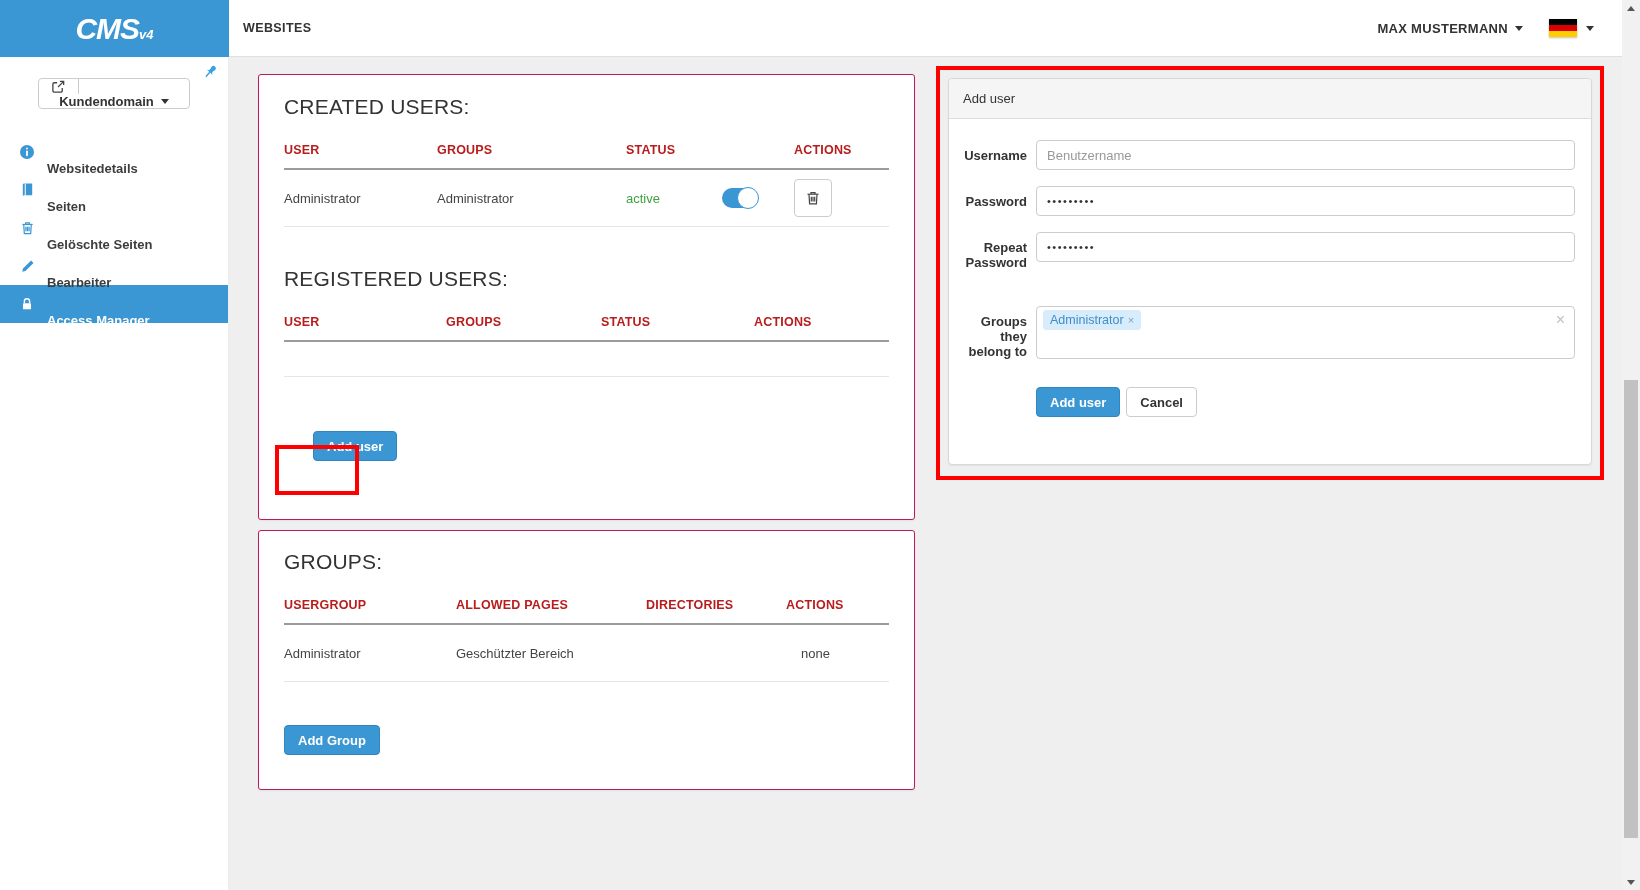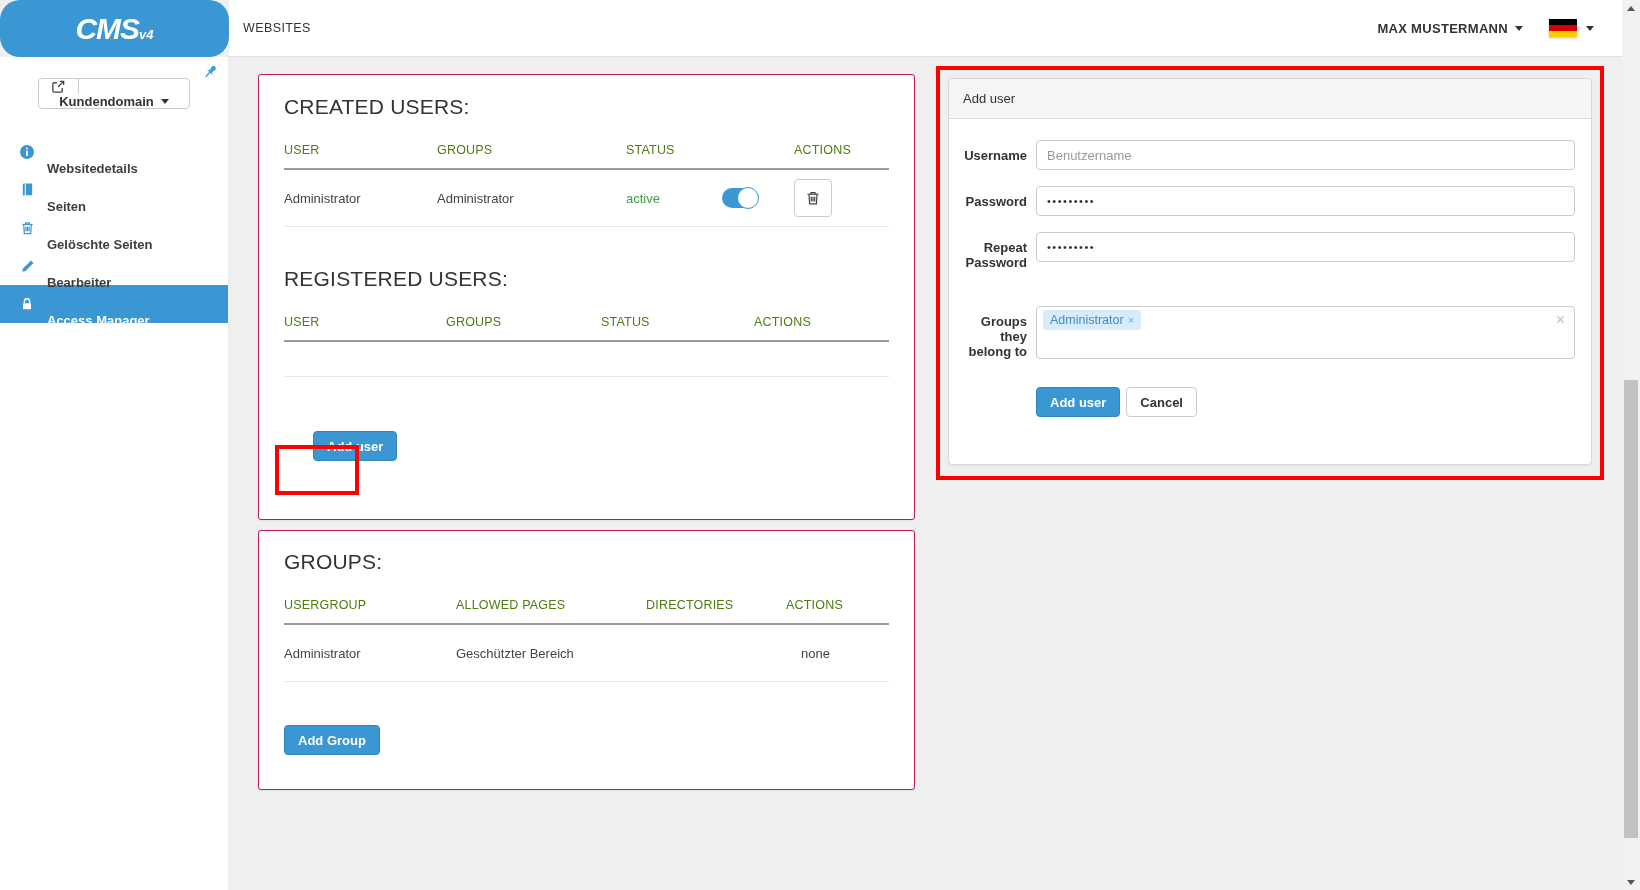--- a/index.html
+++ b/index.html
@@ -1,26 +1,26 @@
 <!DOCTYPE html>
 <html><head>
 <meta charset="utf-8">
 <style>
   * { margin:0; padding:0; box-sizing:border-box; }
   html,body { width:1640px; height:890px; overflow:hidden; }
   body { font-family:"Liberation Sans", sans-serif; background:#efefef; position:relative; color:#333; }
 
   
   .brand { position:absolute; left:0; top:0; width:229px; height:57px; background:#3b97d3;
-           display:flex; align-items:center; justify-content:center; color:#fff;border-radius:20px; }
+           display:flex; align-items:center; justify-content:center; color:#fff; }
   .brand-text { font-size:30px; font-weight:bold; font-style:italic; letter-spacing:-1px; }
   .brand-sub { font-size:13px; font-weight:bold; font-style:italic; margin-top:12px; }
   .topnav { position:absolute; left:229px; top:0; width:1393px; height:57px; background:#fff;
             border-bottom:1px solid #e0e0e0; display:flex; align-items:center; }
-  .topnav-section { font-size:12.5px; font-weight:normal; letter-spacing:.4px; margin-left:14px; color:#333; cursor:pointer; }
+  .topnav-section { font-size:12.5px; font-weight:bold; letter-spacing:.4px; margin-left:14px; color:#333; cursor:pointer; }
   .topnav-right { margin-left:auto; display:flex; align-items:center; gap:26px; margin-right:28px; }
   .user-menu { display:flex; align-items:center; gap:7px; font-size:13px; font-weight:bold; letter-spacing:.3px; cursor:pointer; }
   .lang-menu { display:flex; align-items:center; gap:9px; cursor:pointer; }
   .caret { width:0; height:0; border-left:4px solid transparent; border-right:4px solid transparent; border-top:5px solid #333; display:inline-block; }
   .flag { width:28px; height:18px; box-shadow:0 1px 2px rgba(0,0,0,.25); display:flex; flex-direction:column; }
   .flag i { flex:1; }
   .flag i:nth-child(1){ background:#000; } .flag i:nth-child(2){ background:#dd0000; } .flag i:nth-child(3){ background:#ffce00; }
 
   
   .sidebar { position:absolute; left:0; top:57px; width:229px; height:833px; background:#fff; border-right:1px solid #ececec; }
@@ -44,21 +44,21 @@
   .card h2 { font-size:21px; font-weight:400; color:#333; letter-spacing:.2px; }
   #card-users h2.first { margin-top:20px; }
   #card-users h2.second { margin-top:40px; }
   #card-groups h2 { margin-top:19px; }
 
   .tbl { display:grid; }
   .t1 { grid-template-columns:153px 189px 168px auto; }
   .t2 { grid-template-columns:162px 155px 153px auto; }
   .t3 { grid-template-columns:172px 190px 140px auto; }
   .thead { margin-top:24px; border-bottom:2px solid #9b9b9b; }
-  .thead > div { font-size:12.5px; font-weight:normal; color:#4d7c0f; letter-spacing:.2px; padding-bottom:11px; }
+  .thead > div { font-size:12.5px; font-weight:bold; color:#b91c1c; letter-spacing:.2px; padding-bottom:11px; }
   .trow > div { font-size:13px; color:#444; display:flex; align-items:center; min-height:56px; }
   .emptyrow { height:35px; border-bottom:1px solid #e6e6e6; }
   .tgap { border-bottom:1px solid #e6e6e6; margin-top:0px; }
   .status-cell { gap:62px; }
   .status-active { color:#3fa142; }
 
   .toggle { width:35px; height:20px; background:#3b97d3; border-radius:11px; position:relative; cursor:pointer; }
   .toggle .knob { position:absolute; right:-2px; top:-1px; width:22px; height:22px; background:#fff;
                   border:1.5px solid #3b97d3; border-radius:50%; }
 

